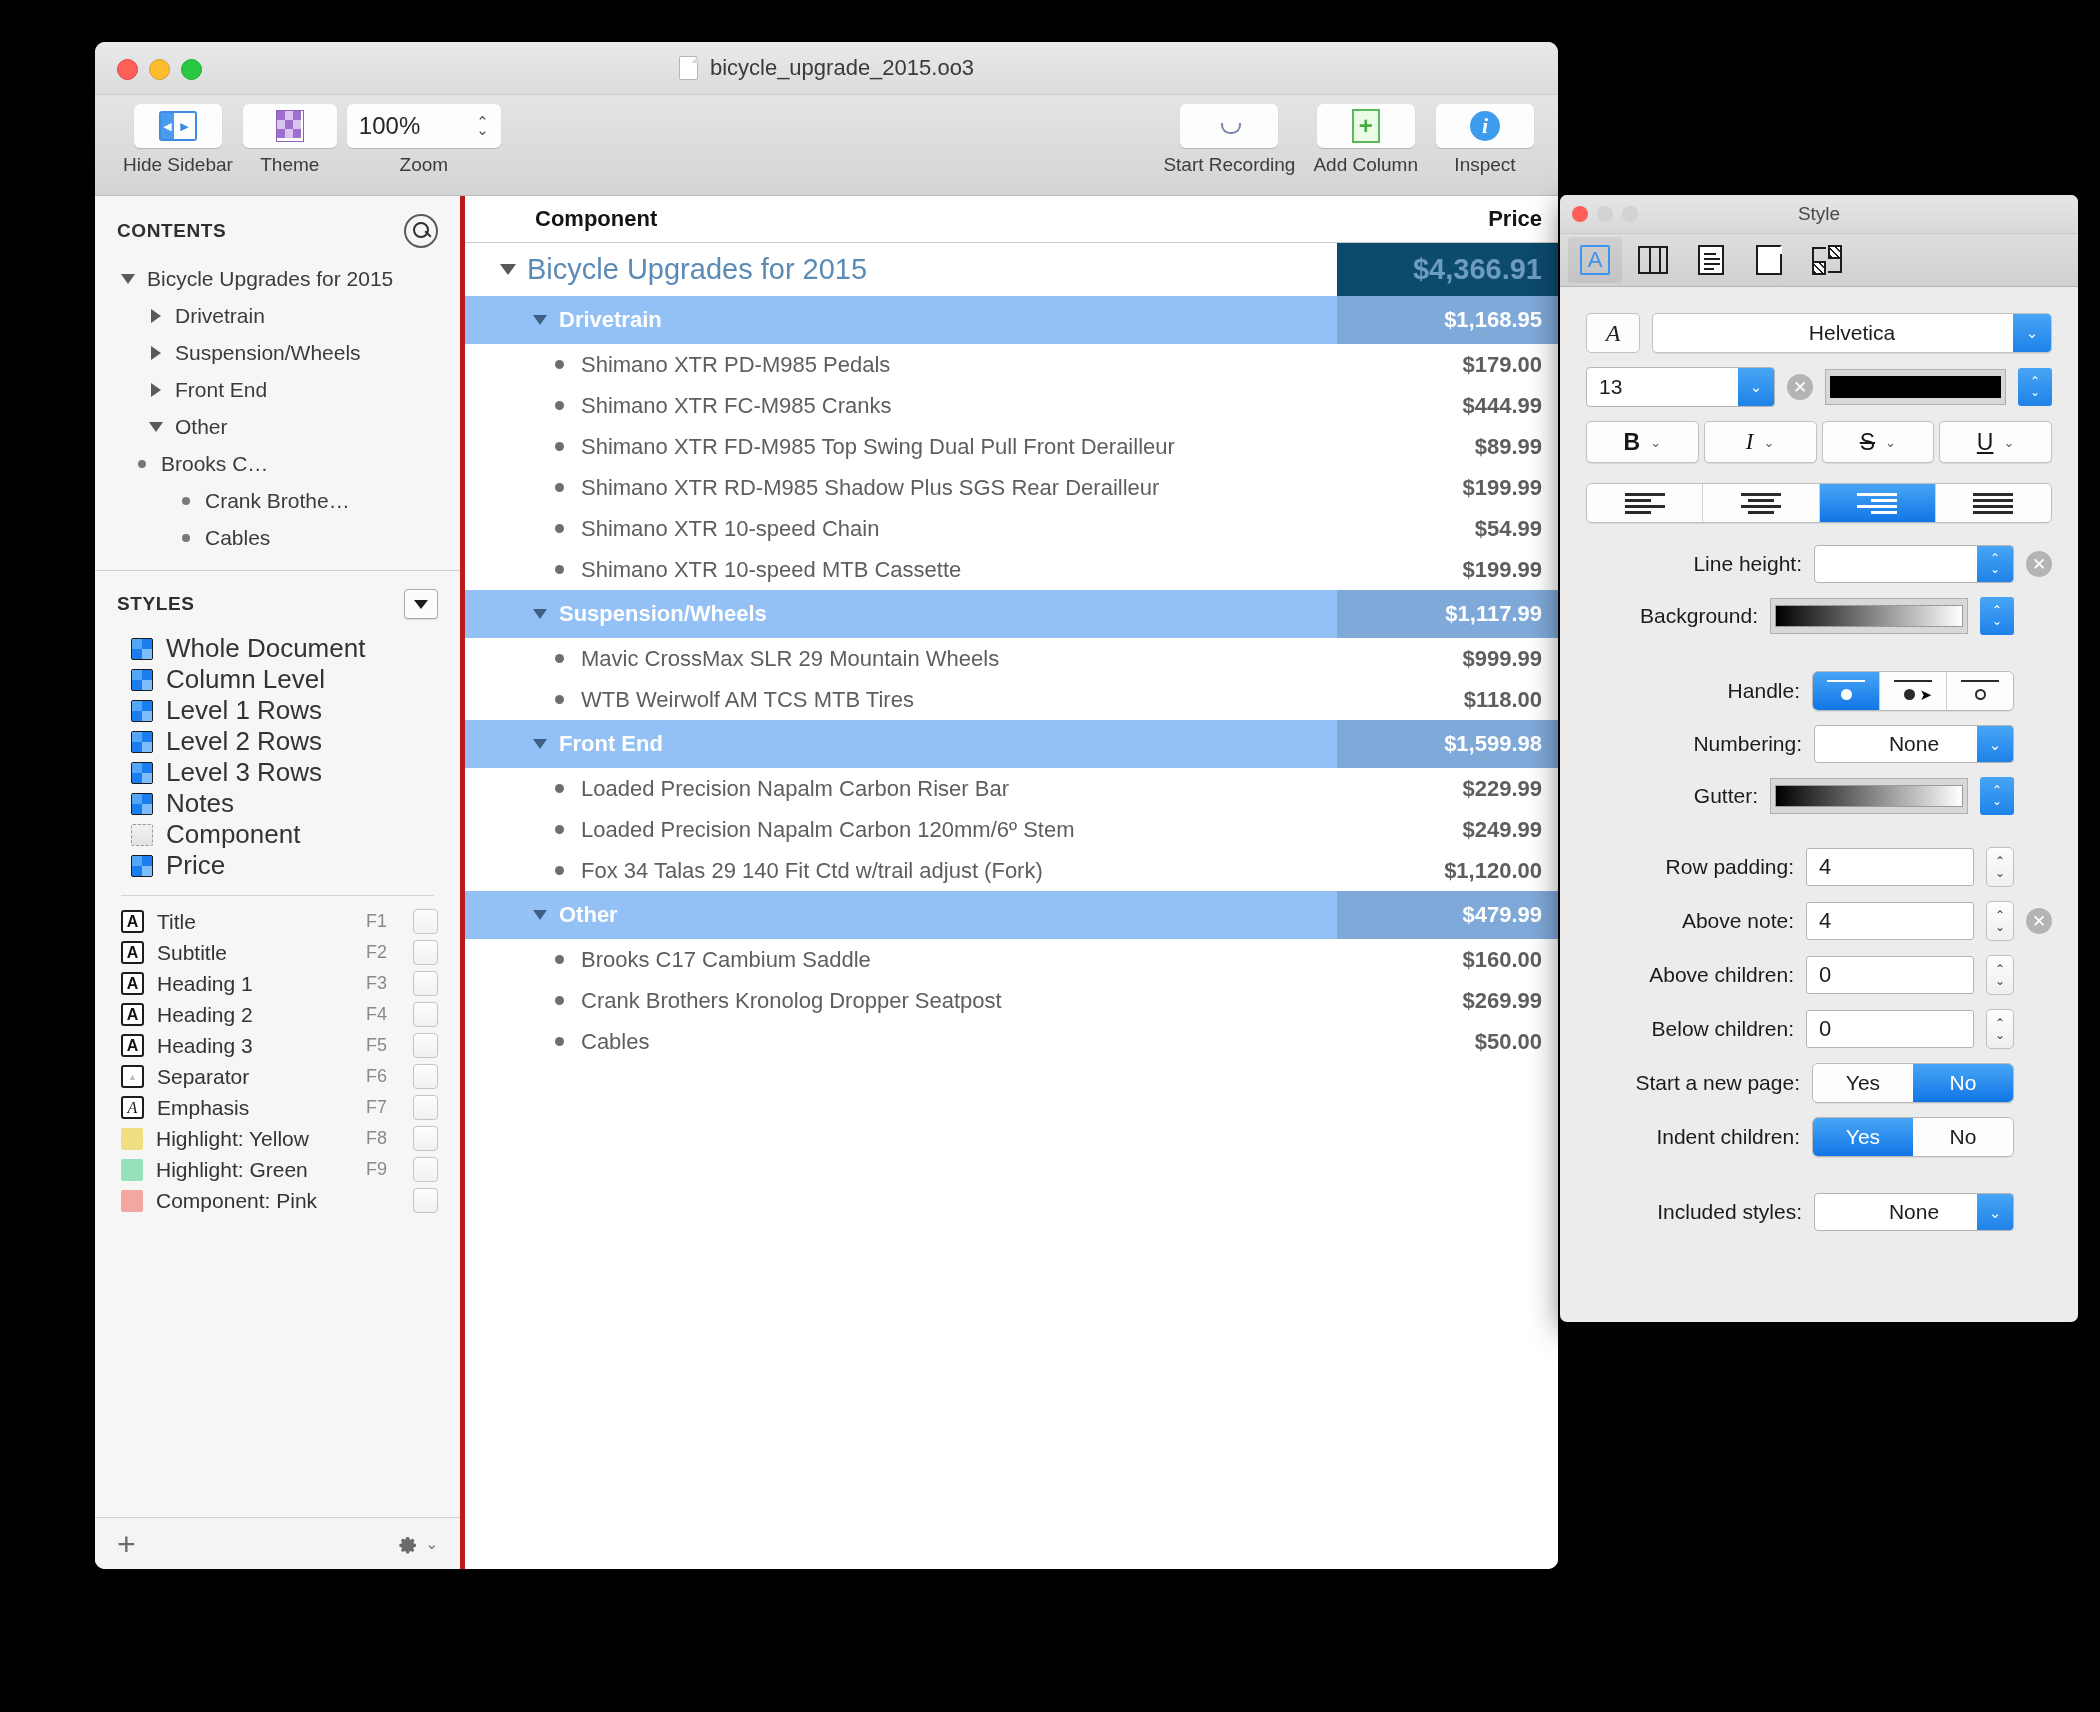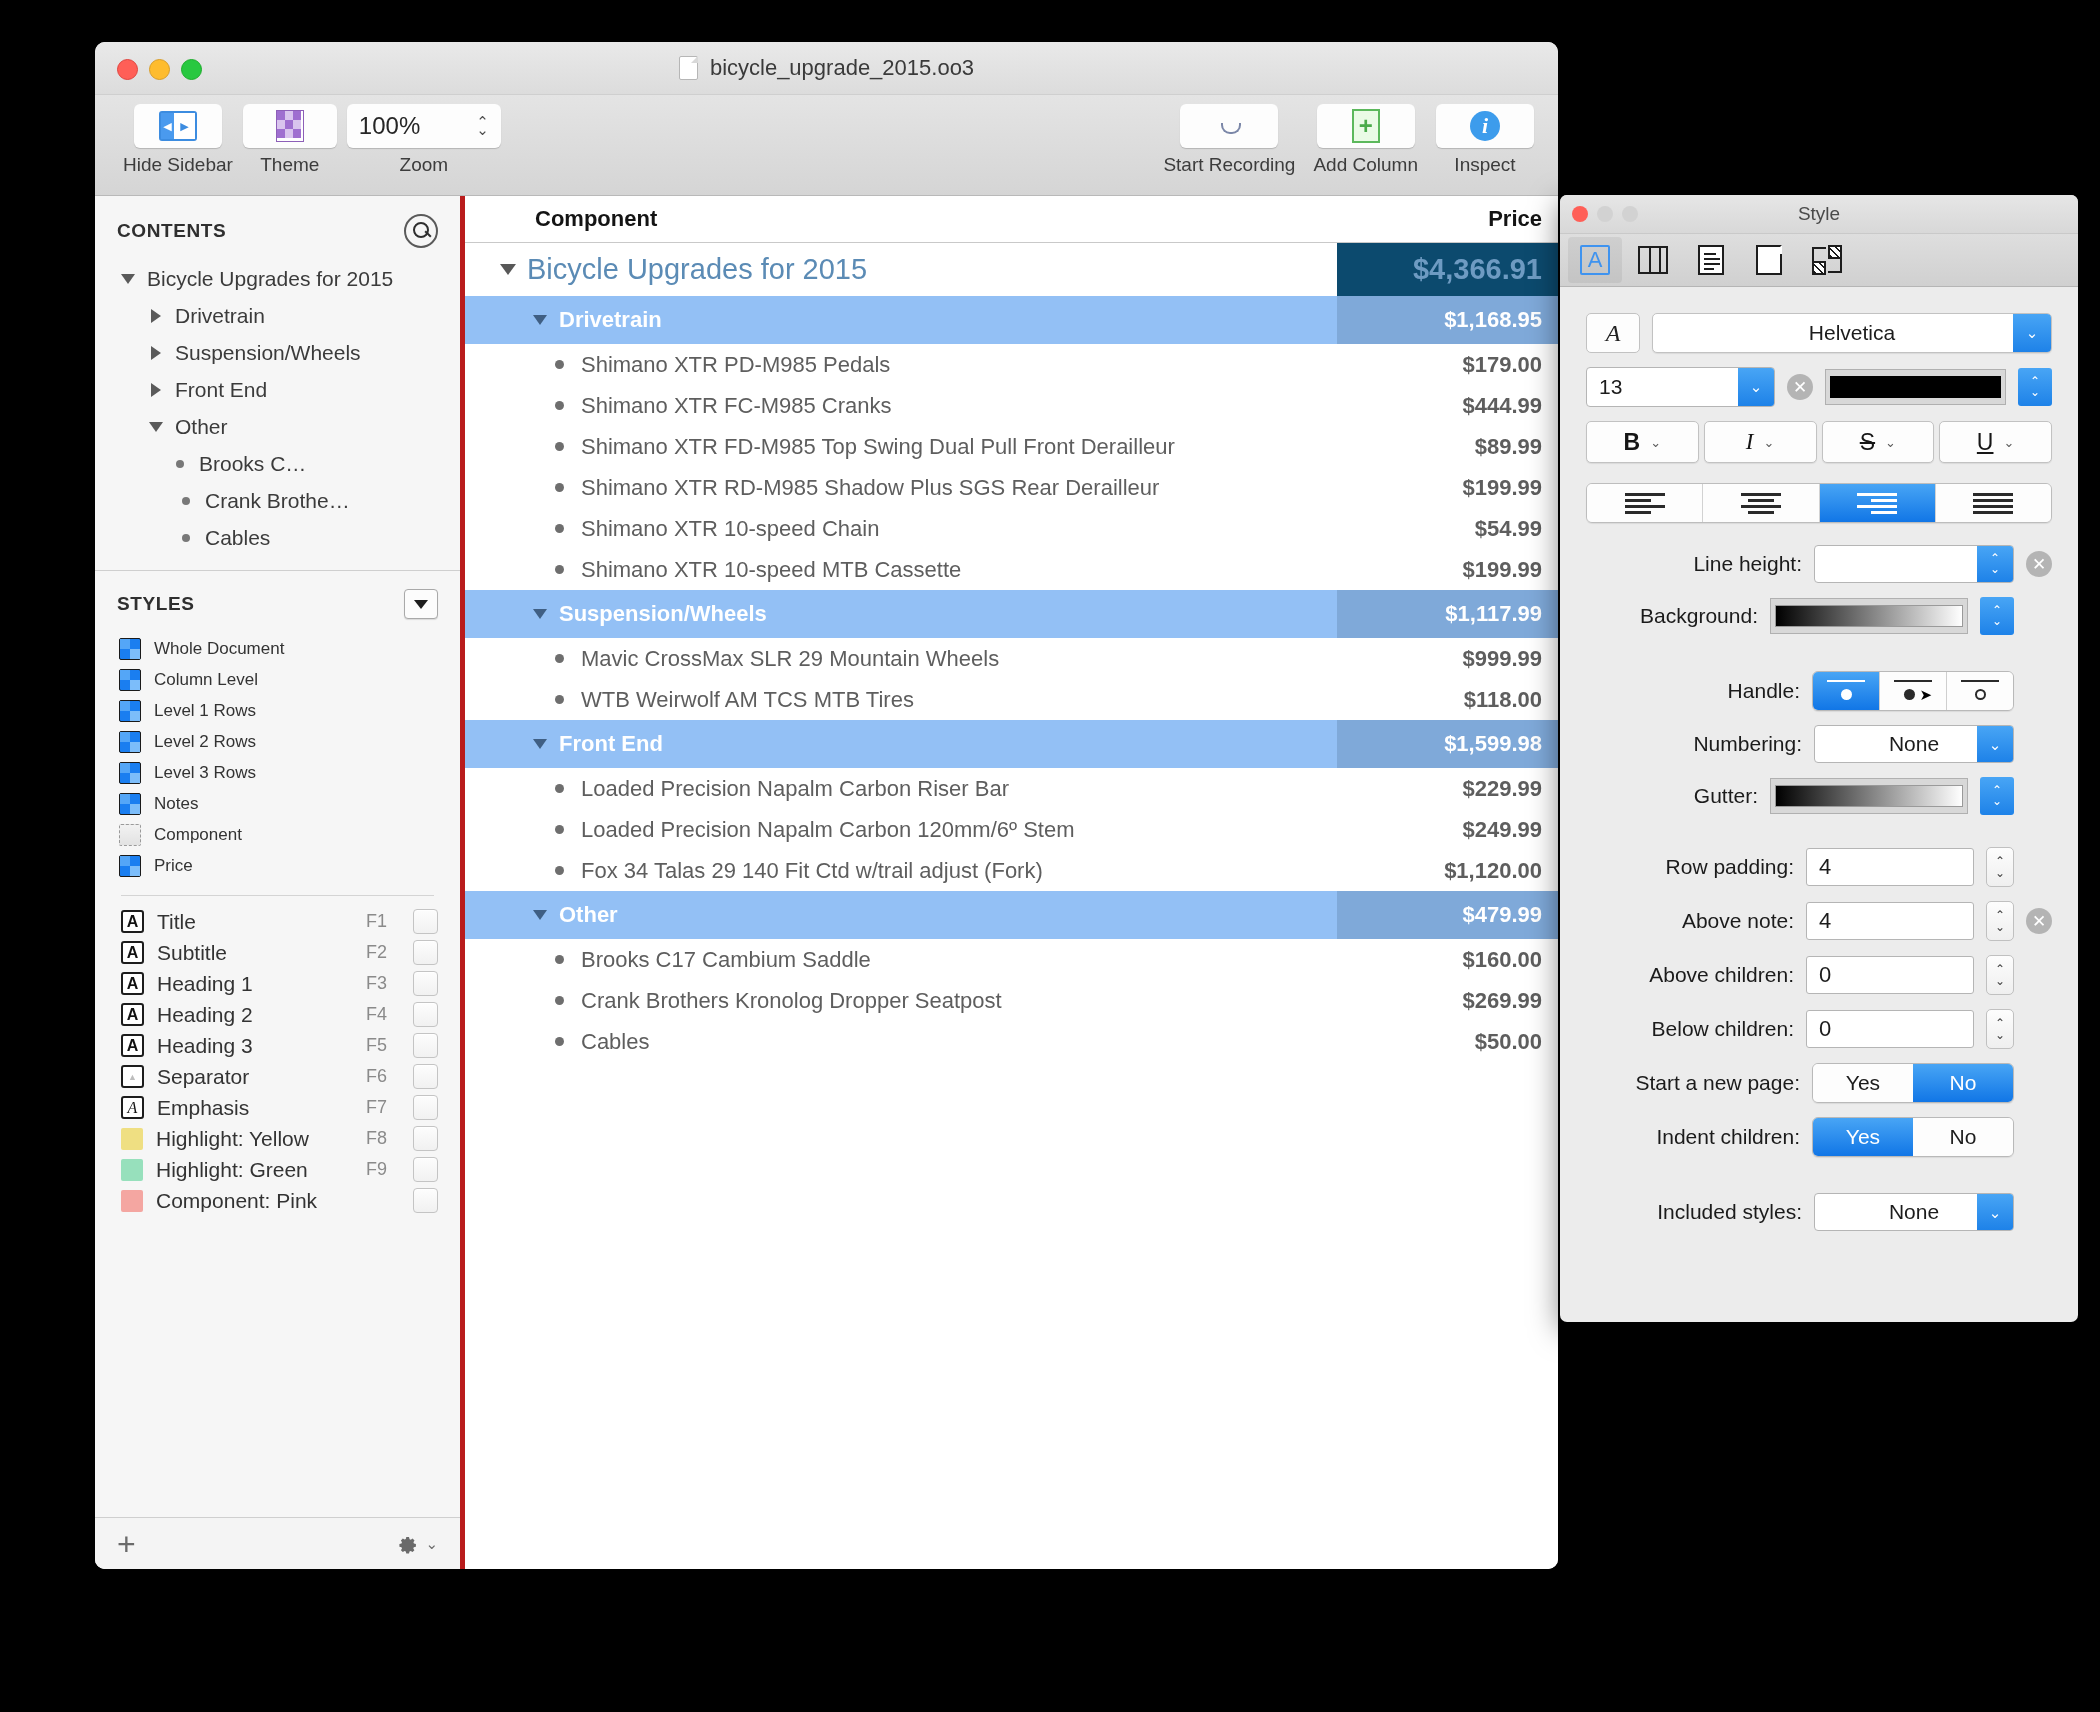--- a/index.html
+++ b/index.html
@@ -92,21 +92,21 @@
 
   .outline{padding:2px 0 10px 0;}
   .ol-row{display:flex;align-items:center;height:37px;font-size:21px;color:#3b3b3b;}
   .ol-tw{width:22px;display:flex;justify-content:center;}
   .tri-right{width:0;height:0;border-top:7px solid transparent;border-bottom:7px solid transparent;border-left:10px solid #5a5a5a;}
   .tri-down{width:0;height:0;border-left:7px solid transparent;border-right:7px solid transparent;border-top:10px solid #5a5a5a;}
   .dot{width:8px;height:8px;border-radius:50%;background:#787878;}
   .sb-div{height:1px;background:#cfcfcf;margin:4px 0 0 0;}
 
   .styles-list{padding:4px 0 0 0;}
-  .st-row{display:flex;align-items:center;height:31px;padding-left:24px;font-size:17px;color:#333;gap:13px;}
+  .st-row{display:flex;align-items:center;height:31px;padding-left:36px;font-size:26px;color:#333;gap:13px;}
   .sw{width:22px;height:22px;border-radius:2px;flex:none;}
   .sw-quad{background:#1a7ef0;position:relative;border:1px solid #1a1a1a;box-sizing:border-box;}
   .sw-quad:before{content:"";position:absolute;left:0;top:0;width:50%;height:50%;background:#54a6f7;}
   .sw-quad:after{content:"";position:absolute;right:0;bottom:0;width:50%;height:50%;background:#7cbdfa;}
   .sw-dash{border:1px dashed #9a9a9a;background:linear-gradient(#f2f2f2,#e2e2e2);box-sizing:border-box;}
 
   .st-sep{height:1px;background:#d4d4d4;margin:14px 26px 10px 26px;}
   .st-row2{display:flex;align-items:center;height:31px;padding:0 22px 0 26px;font-size:21px;color:#333;gap:13px;}
   .st-row2 .nm{flex:1;}
   .st-row2 .fk{font-size:18px;color:#8a8a8a;width:34px;}
@@ -364,21 +364,21 @@
               <span class="tri-right"></span>
             </span>
           <span style="margin-left:8px;">Front End</span>
         </div>
         <div class="ol-row" style="padding-left:50px;">
           <span class="ol-tw">
               <span class="tri-down"></span>
             </span>
           <span style="margin-left:8px;">Other</span>
         </div>
-        <div class="ol-row" style="padding-left:36px;margin-left:38px;">
+        <div class="ol-row" style="padding-left:36px;">
           <span class="ol-tw">
               <span class="dot"></span>
             </span>
           <span style="margin-left:8px;">Brooks C…</span>
         </div>
         <div class="ol-row" style="padding-left:80px;">
           <span class="ol-tw">
               <span class="dot"></span>
             </span>
           <span style="margin-left:8px;">Crank Brothe…</span>

